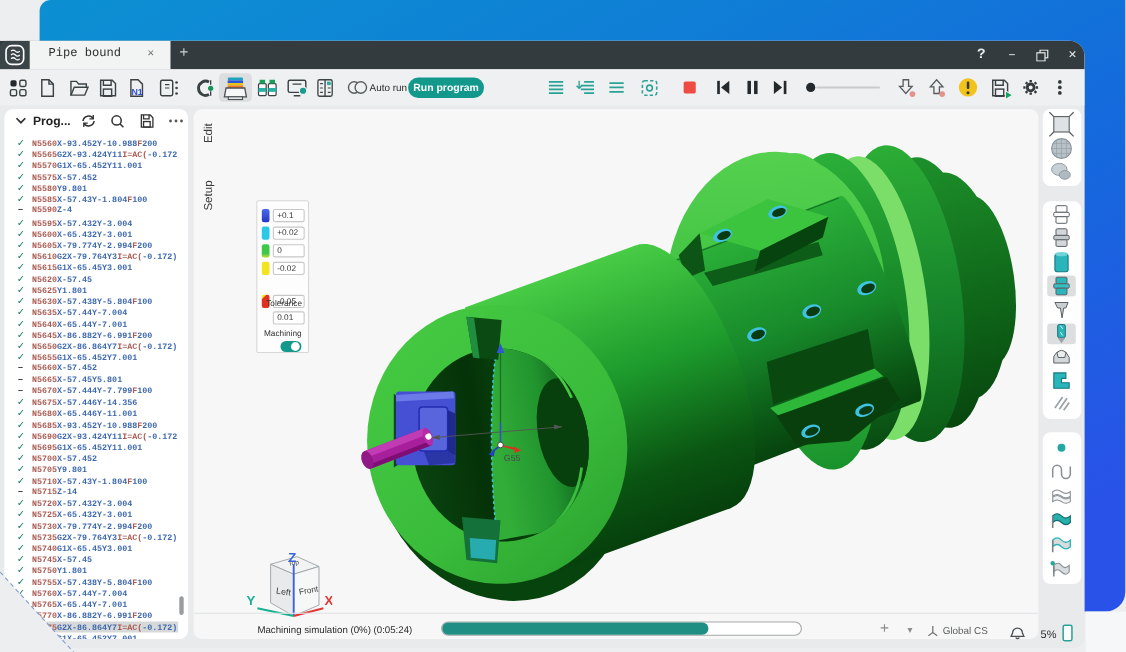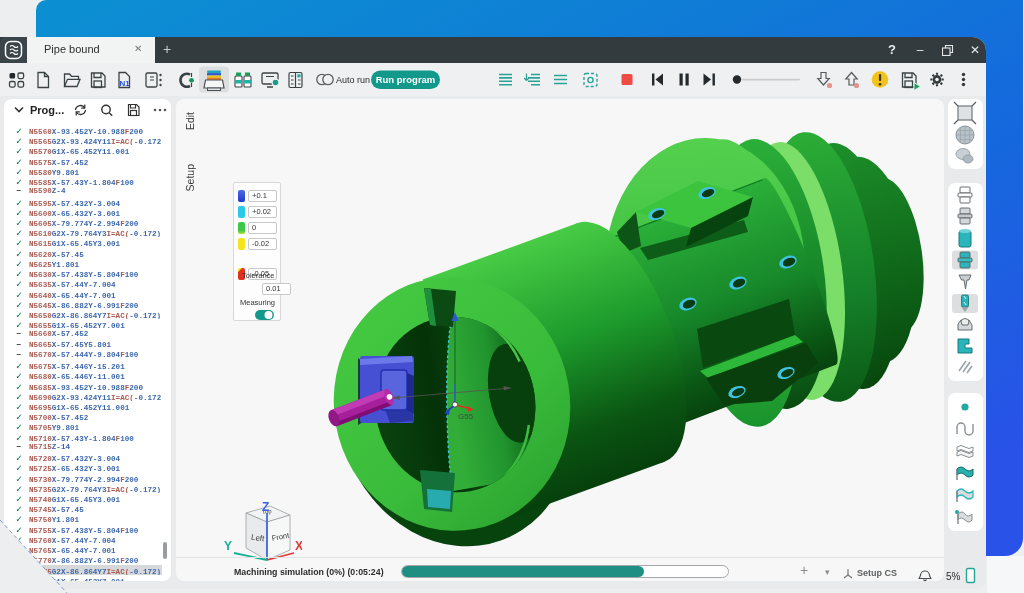--- a/index.html
+++ b/index.html
@@ -5,21 +5,21 @@
   * { margin:0; padding:0; box-sizing:border-box; }
   html,body { width:1024px; height:593px; overflow:hidden; background:#edeeef;
     font-family:"Liberation Sans", sans-serif; }
   .abs { position:absolute; }
   #stage { position:relative; width:1024px; height:593px; }
   #bluebg { left:36px; top:0; width:987px; height:556px;
     background:linear-gradient(152deg,#0c90d2 0%,#0f7ed5 30%,#1568dd 60%,#2952e8 90%);
     border-radius:10px 0 18px 0; }
   #win { left:0; top:37px; width:986px; height:552px; background:#e9eaeb;
     border-radius:0 14px 10px 0; overflow:hidden; }
-  #titlebar { left:0; top:0; width:986px; height:26px; background:#333b3f; }
+  #titlebar { left:0; top:0; width:986px; height:26px; background:#333b3f;font-family:Liberation Mono, monospace; }
   #logo { left:0; top:0; width:27px; height:26px; background:#3b4549; border-radius:6px 0 0 0; }
   #tab { left:27px; top:0; width:128px; height:26px; background:#f2f3f3; }
   #tab .t { position:absolute; left:17px; top:6px; font-size:11px; color:#2e2e2e; }
   #tab .x { position:absolute; left:107px; top:6px; font-size:10px; color:#777; }
   .tplus { left:163px; top:4px; color:#c9cdce; font-size:14px; }
   .wbtn { top:0; height:26px; line-height:26px; color:#e7e9e9; font-size:12px; text-align:center; width:20px; }
   #toolbar { left:0; top:26px; width:986px; height:33px; background:#eff0f1; }
   #lpanel { left:4px; top:62px; width:167px; height:482px; background:#fff; border-radius:8px; overflow:hidden; }
   #plist { position:absolute; left:0; top:22px; width:160px; height:460px; overflow:hidden;
     font-family:"Liberation Mono", monospace; font-size:7.6px; font-weight:bold; }
@@ -33,21 +33,21 @@
   #vp { left:176px; top:62px; width:768px; height:482px; background:#f7f7f8; border-radius:8px; overflow:hidden; }
   .vlabel { position:absolute; color:#3a3a3a; font-size:10.5px; writing-mode:vertical-rl; transform:rotate(180deg); }
   #legend { left:57px; top:83px; width:48px; height:139px; background:#fdfdfd;
     border:1px solid #d8d8d8; border-radius:2px;padding-left:40px; }
   .lrow { position:absolute; left:4px; width:40px; height:12px; }
   .sw { position:absolute; left:0; top:0; width:7px; height:12px; border-radius:2px; }
   .vbox { position:absolute; left:10px; top:0; width:29px; height:12px; background:#fff;
     border:1px solid #c8c8c8; border-radius:2px; font-size:7.5px; color:#333; line-height:10px; padding-left:3px; }
   .lgtxt { position:absolute; font-size:7.5px; color:#333; }
   #statline { left:0px; top:458px; width:768px; height:1px; background:#e2e3e4; }
-  .stxt { font-size:10px; color:#2d2d2d;font-weight:bold; }
+  .stxt { font-size:10px; color:#2d2d2d; }
   .spanel { position:absolute; left:948px; width:35px; background:#fff; border-radius:7px; }
 </style>
 </head>
 <body>
 <div id="stage">
   <div id="bluebg" class="abs"></div>
   <div id="win" class="abs">
     <div id="titlebar" class="abs">
       <div id="logo" class="abs">
         <svg width="27" height="26">
@@ -237,22 +237,22 @@
 <div class="ln" style="top:126.6px"><span class="ck">✓</span><span class="rn">N5620</span><span class="bl">X-57.45</span></div>
 <div class="ln" style="top:136.9px"><span class="ck">✓</span><span class="rn">N5625</span><span class="bl">Y1.801</span></div>
 <div class="ln" style="top:147.1px"><span class="ck">✓</span><span class="rn">N5630</span><span class="bl">X-57.438Y-5.804</span><span class="rn">F</span><span class="bl">100</span></div>
 <div class="ln" style="top:157.3px"><span class="ck">✓</span><span class="rn">N5635</span><span class="bl">X-57.44Y-7.004</span></div>
 <div class="ln" style="top:167.5px"><span class="ck">✓</span><span class="rn">N5640</span><span class="bl">X-65.44Y-7.001</span></div>
 <div class="ln" style="top:177.7px"><span class="ck">✓</span><span class="rn">N5645</span><span class="bl">X-86.882Y-6.991</span><span class="rn">F</span><span class="bl">200</span></div>
 <div class="ln" style="top:188.0px"><span class="ck">✓</span><span class="rn">N5650</span><span class="bl">G2X-86.864Y7</span><span class="rn">I=AC(</span><span class="bl">-0.172)</span></div>
 <div class="ln" style="top:198.2px"><span class="ck">✓</span><span class="rn">N5655</span><span class="bl">G1X-65.452Y7.001</span></div>
 <div class="ln" style="top:208.4px"><span class="dk">–</span><span class="rn">N5660</span><span class="bl">X-57.452</span></div>
 <div class="ln" style="top:218.6px"><span class="dk">–</span><span class="rn">N5665</span><span class="bl">X-57.45Y5.801</span></div>
-<div class="ln" style="top:228.8px"><span class="dk">–</span><span class="rn">N5670</span><span class="bl">X-57.444Y-9.804</span><span class="rn">F</span><span class="bl">100</span></div>
-<div class="ln" style="top:239.1px"><span class="ck">✓</span><span class="rn">N5675</span><span class="bl">X-57.446Y-15.201</span></div>
+<div class="ln" style="top:228.8px"><span class="dk">–</span><span class="rn">N5670</span><span class="bl">X-57.444Y-7.799</span><span class="rn">F</span><span class="bl">100</span></div>
+<div class="ln" style="top:239.1px"><span class="ck">✓</span><span class="rn">N5675</span><span class="bl">X-57.446Y-14.356</span></div>
 <div class="ln" style="top:249.3px"><span class="ck">✓</span><span class="rn">N5680</span><span class="bl">X-65.446Y-11.001</span></div>
 <div class="ln" style="top:259.5px"><span class="ck">✓</span><span class="rn">N5685</span><span class="bl">X-93.452Y-10.988</span><span class="rn">F</span><span class="bl">200</span></div>
 <div class="ln" style="top:269.7px"><span class="ck">✓</span><span class="rn">N5690</span><span class="bl">G2X-93.424Y11</span><span class="rn">I=AC(</span><span class="bl">-0.172)</span></div>
 <div class="ln" style="top:279.9px"><span class="ck">✓</span><span class="rn">N5695</span><span class="bl">G1X-65.452Y11.001</span></div>
 <div class="ln" style="top:290.2px"><span class="ck">✓</span><span class="rn">N5700</span><span class="bl">X-57.452</span></div>
 <div class="ln" style="top:300.4px"><span class="ck">✓</span><span class="rn">N5705</span><span class="bl">Y9.801</span></div>
 <div class="ln" style="top:310.6px"><span class="ck">✓</span><span class="rn">N5710</span><span class="bl">X-57.43Y-1.804</span><span class="rn">F</span><span class="bl">100</span></div>
 <div class="ln" style="top:320.8px"><span class="dk">–</span><span class="rn">N5715</span><span class="bl">Z-14</span></div>
 <div class="ln" style="top:331.0px"><span class="ck">✓</span><span class="rn">N5720</span><span class="bl">X-57.432Y-3.004</span></div>
 <div class="ln" style="top:341.3px"><span class="ck">✓</span><span class="rn">N5725</span><span class="bl">X-65.432Y-3.001</span></div>
@@ -478,22 +478,22 @@
           </div>
 <div class="lrow" style="top:55px">
             <span class="sw" style="background:#f2e41f"></span>
             <span class="vbox">-0.02</span>
           </div>
 <div class="lrow" style="top:85px">
             <span class="sw" style="background:linear-gradient(135deg,#f2e41f 18%,#e03020 25%)"></span>
             <span class="vbox">-0.05</span>
           </div>
 <span class="lgtxt" style="left:8px; top:88px;text-align:right;">Tolerance</span>
-<span class="vbox" style="left:28px; top:100px; position:absolute;">0.01</span>
-<span class="lgtxt" style="left:6px; top:115px;">Measuring</span>
+<span class="vbox" style="left:14px; top:100px; position:absolute;">0.01</span>
+<span class="lgtxt" style="left:6px; top:115px;">Machining</span>
 <svg width="22" height="12" style="position:absolute; left:20px; top:126px;">
  <rect x="1" y="1" width="19" height="10" rx="5" fill="#12998b"></rect>
  <circle cx="14.5" cy="6" r="4" fill="#fff"></circle>
 </svg>
 </div>
       <div id="cube" class="abs" style="left:46px; top:399px;">
 <svg width="80" height="75" viewBox="0 0 80 75">
  <g stroke="#9aa0a3" stroke-width="0.8">
   <polygon points="24,15 48,8 68,17 45,24" fill="#f2f3f3"></polygon>
   <polygon points="24,15 45,24 45,62 24,50" fill="#e9eaeb"></polygon>
@@ -512,21 +512,21 @@
 </div>
       <div id="statline" class="abs"></div>
       <div class="abs stxt" style="left:58px; top:468px; font-size:8.8px;">Machining simulation (0%) (0:05:24)</div>
       <div class="abs" style="left:225px; top:466px; width:328px; height:13px; border:1px solid #a5a7a8; border-radius:7px; background:#fff;"></div>
       <div class="abs" style="left:226px; top:467px; width:242px; height:11px; border-radius:6px; background:#1f8e83;"></div>
       <div class="abs" style="left:624px; top:463px; color:#8b8d8e; font-size:14px;">+</div>
       <div class="abs" style="left:649px; top:468px; color:#8b8d8e; font-size:9px;">▾</div>
       <svg class="abs" style="left:666px; top:468px;" width="12" height="12">
           <path d="M6 2 v6 M6 8 l-4 3 M6 8 l4 3" stroke="#777" stroke-width="1.2" fill="none"></path>
         </svg>
-      <div class="abs stxt" style="left:681px; top:469px; color:#5c5e5f; font-size:9px;">Setup CS</div>
+      <div class="abs stxt" style="left:681px; top:469px; color:#5c5e5f; font-size:9px;">Global CS</div>
     </div>
 
 <div class="spanel" style="top:62px; height:70px;"></div>
 <div class="spanel" style="top:146px; height:198px;"></div>
 <div class="spanel" style="top:356px; height:138px;"></div>
 <svg width="40" height="532" viewBox="0 0 40 532" style="position:absolute; left:946px; top:62px;">
 
  <g transform="translate(19,14)">
   <rect x="-7" y="-7" width="14" height="14" fill="#dfe2e4" stroke="#5a6064" stroke-width="1"></rect>
   <path d="M-7 -7 l-4 -4 M7 -7 l4 -4 M-7 7 l-4 4 M7 7 l4 4" stroke="#5a6064" stroke-width="1.2"></path>

